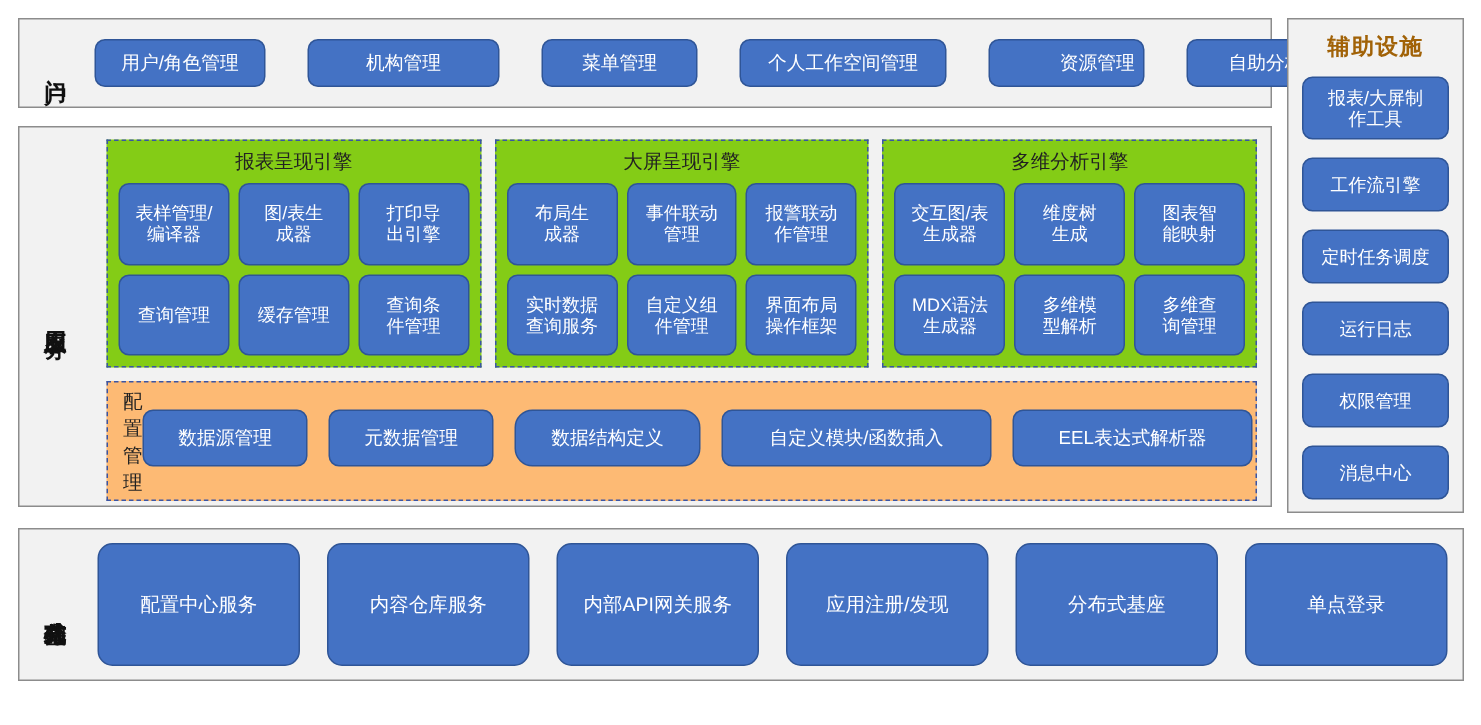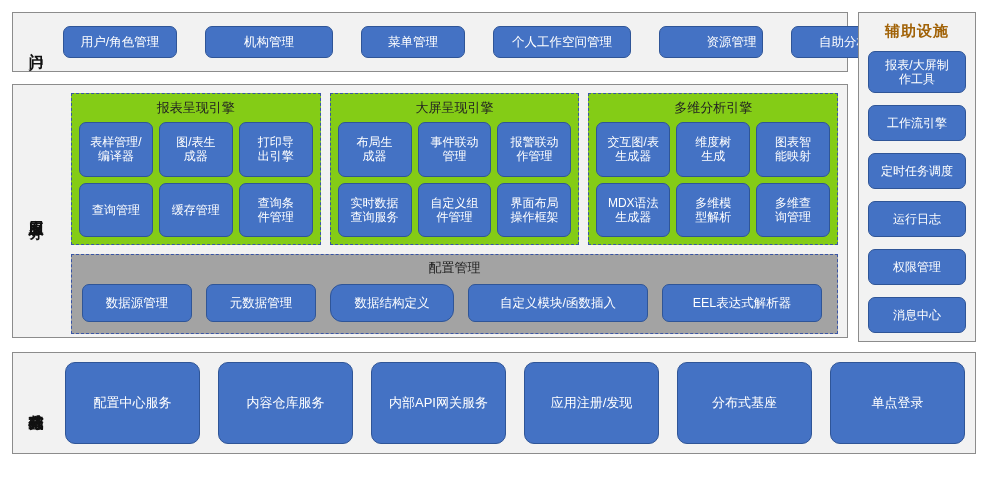--- a/index.html
+++ b/index.html
@@ -98,24 +98,24 @@
     display: grid;
     grid-template-columns: repeat(3, 1fr);
     grid-auto-rows: 1fr;
     gap: 6px;
   }
   .engine-grid .pill { font-size: 12px; }
 
   .config {
     margin-top: 9px;
     height: 80px;
-    background: #a3a3a3;
+    background: #fdba74;
     border: 1px dashed #3a55a5;
     padding: 4px 10px 8px 10px;
-    display: flex; flex-direction: column;
+    display: flex; flex-direction: row;
   }
   .config-title {
     text-align: center; font-size: 13px; color: #222; margin-bottom: 4px;
   }
   .config-row {
     flex: 1 1 auto;
     display: flex; align-items: center; gap: 14px;
   }
   .config-row .pill { height: 38px; font-size: 12.5px; text-align: right; }
   .c-w1 { width: 110px; }

